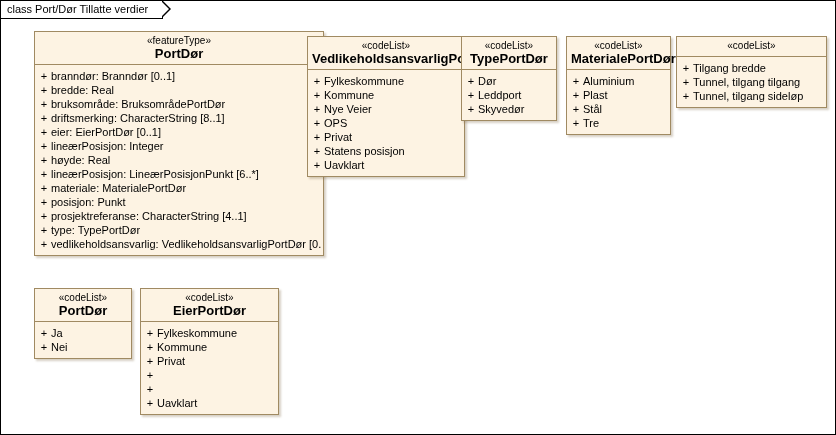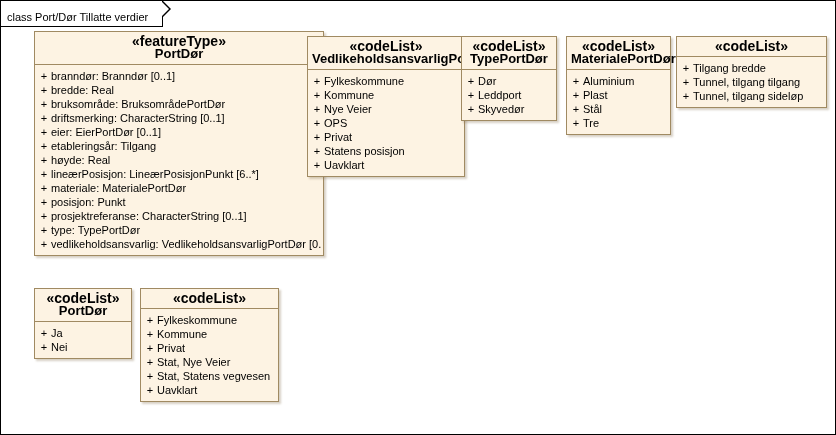--- a/index.html
+++ b/index.html
@@ -22,21 +22,21 @@
     box-sizing: border-box;
     border: 1px solid #000000;
     background: #ffffff;
   }
   
   .title-tab {
     position: absolute;
     left: 0;
     top: 0;
     height: 17px;
-    padding: 8px 14px 0 6px;
+    padding: 0 14px 0 6px;
     line-height: 17px;
     font-size: 11px;
     background: #ffffff;
     border-right: 1px solid #000000;
     border-bottom: 1px solid #000000;
     white-space: nowrap;
   }
   .title-tab::after {
     content: "";
     position: absolute;
@@ -69,24 +69,23 @@
     box-shadow: 2px 2px 2px rgba(140, 120, 90, 0.35);
   }
   .uml-header {
     padding: 3px 4px 4px 4px;
     text-align: center;
     border-bottom: 1px solid #a08a62;
     background: #fdf3e3;
   }
   .stereotype {
     display: block;
-    font-size: 14px;
+    font-size: 10px;
     line-height: 12px;
     color: #000000;
-    font-weight: bold;
   }
   .cls-name {
     display: block;
     font-size: 13px;
     font-weight: bold;
     line-height: 13px;
     color: #000000;
   }
   .uml-body {
     padding: 4px 2px 4px 2px;
@@ -142,49 +141,49 @@
       <div class="attr-row">
           <span class="attr-vis">+</span>
           <span class="attr-txt">bredde: Real</span>
         </div>
       <div class="attr-row">
           <span class="attr-vis">+</span>
           <span class="attr-txt">bruksområde: BruksområdePortDør</span>
         </div>
       <div class="attr-row">
           <span class="attr-vis">+</span>
-          <span class="attr-txt">driftsmerking: CharacterString [0..1]</span>
+          <span class="attr-txt">driftsmerking: CharacterString [8..1]</span>
         </div>
       <div class="attr-row">
           <span class="attr-vis">+</span>
           <span class="attr-txt">eier: EierPortDør [0..1]</span>
         </div>
       <div class="attr-row">
           <span class="attr-vis">+</span>
-          <span class="attr-txt">etableringsår: Tilgang</span>
+          <span class="attr-txt">lineærPosisjon: Integer</span>
         </div>
       <div class="attr-row">
           <span class="attr-vis">+</span>
           <span class="attr-txt">høyde: Real</span>
         </div>
       <div class="attr-row">
           <span class="attr-vis">+</span>
           <span class="attr-txt">lineærPosisjon: LineærPosisjonPunkt [6..*]</span>
         </div>
       <div class="attr-row">
           <span class="attr-vis">+</span>
           <span class="attr-txt">materiale: MaterialePortDør</span>
         </div>
       <div class="attr-row">
           <span class="attr-vis">+</span>
           <span class="attr-txt">posisjon: Punkt</span>
         </div>
       <div class="attr-row">
           <span class="attr-vis">+</span>
-          <span class="attr-txt">prosjektreferanse: CharacterString [0..1]</span>
+          <span class="attr-txt">prosjektreferanse: CharacterString [4..1]</span>
         </div>
       <div class="attr-row">
           <span class="attr-vis">+</span>
           <span class="attr-txt">type: TypePortDør</span>
         </div>
       <div class="attr-row">
           <span class="attr-vis">+</span>
           <span class="attr-txt">vedlikeholdsansvarlig: VedlikeholdsansvarligPortDør [0..1]</span>
         </div>
     </div>
@@ -306,41 +305,40 @@
       <div class="attr-row">
           <span class="attr-vis">+</span>
           <span class="attr-txt">Nei</span>
         </div>
     </div>
   </div>
 
   <div class="uml-box" style="left:139px; top:287px; width:139px;">
     <div class="uml-header">
       <span class="stereotype">«codeList»</span>
+      <span class="cls-name">EierPortDør</span>
     </div>
     <div class="uml-body">
       <div class="attr-row">
           <span class="attr-vis">+</span>
           <span class="attr-txt">Fylkeskommune</span>
         </div>
       <div class="attr-row">
           <span class="attr-vis">+</span>
           <span class="attr-txt">Kommune</span>
         </div>
       <div class="attr-row">
           <span class="attr-vis">+</span>
           <span class="attr-txt">Privat</span>
         </div>
       <div class="attr-row">
           <span class="attr-vis">+</span>
-          <span class="attr-txt">Stat, Nye Veier</span>
-        </div>
-      <div class="attr-row">
-          <span class="attr-vis">+</span>
-          <span class="attr-txt">Stat, Statens vegvesen</span>
+        </div>
+      <div class="attr-row">
+          <span class="attr-vis">+</span>
         </div>
       <div class="attr-row">
           <span class="attr-vis">+</span>
           <span class="attr-txt">Uavklart</span>
         </div>
     </div>
   </div>
 
 </div>
 

